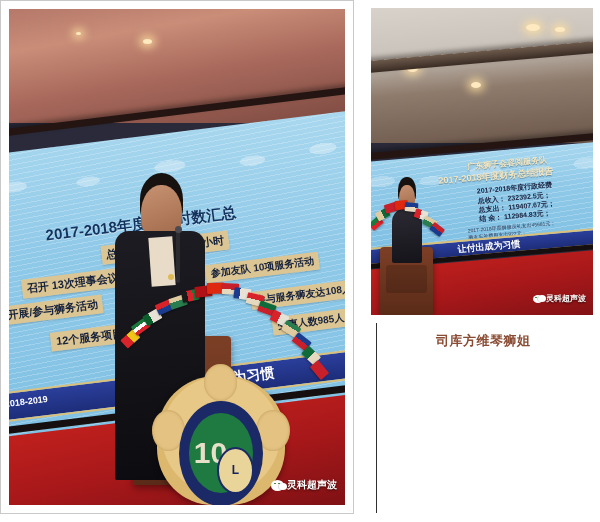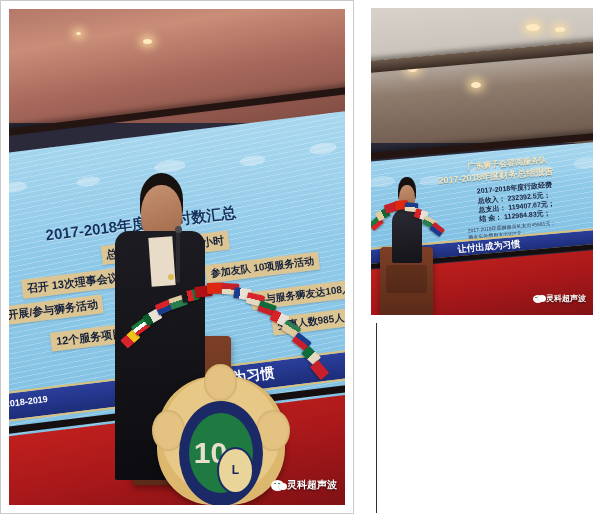--- a/index.html
+++ b/index.html
@@ -303,15 +303,16 @@
         </span>
         <span>灵科超声波</span>
       </div>
 
     </div>
   </div>
 
   <div id="divider"></div>
 
   <div class="caption">
+    <div class="cap-line" id="cap-2">司库方维琴狮姐</div>
   </div>
 
 </div>
 
 </body></html>

